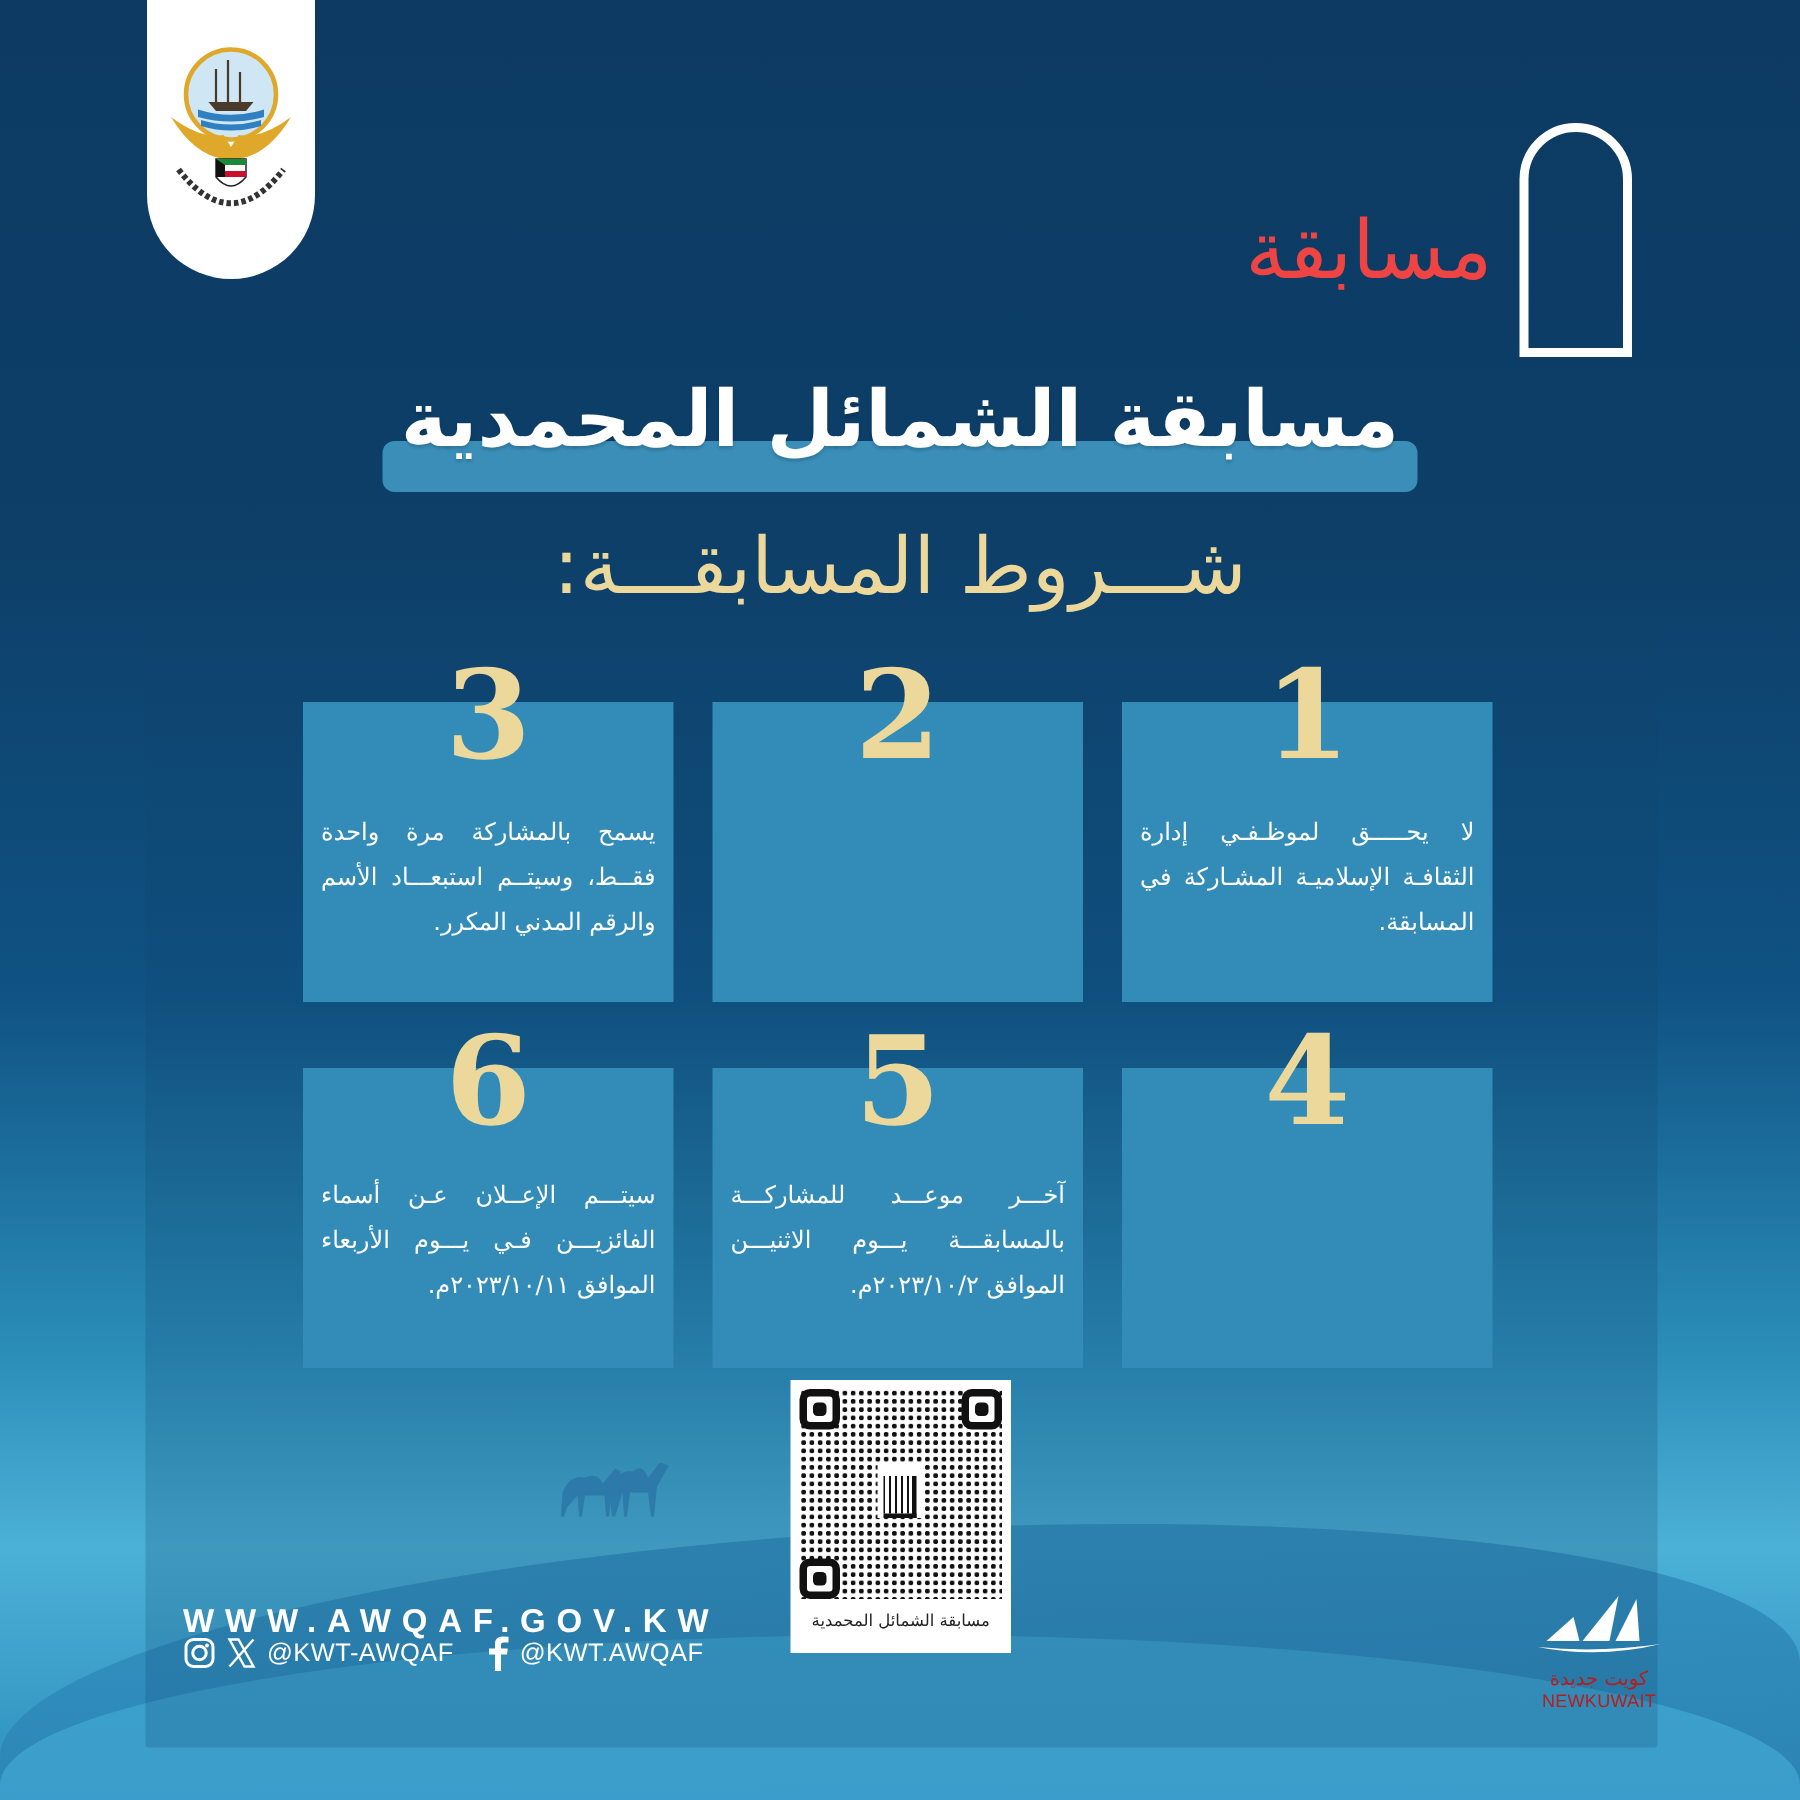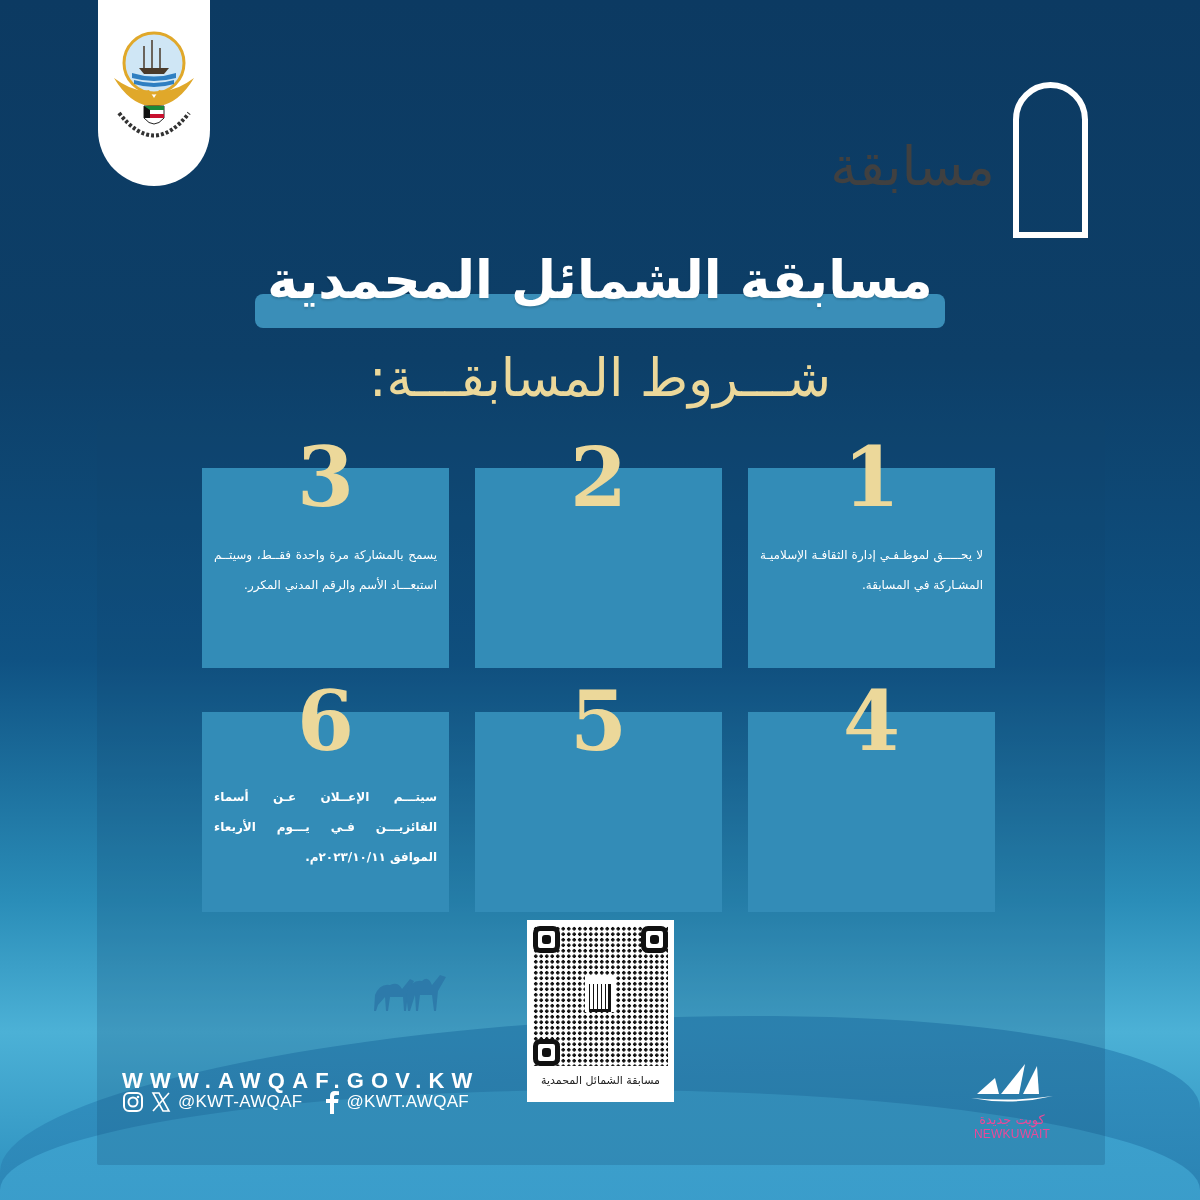--- a/index.html
+++ b/index.html
@@ -26,21 +26,21 @@
     border-radius: 0 0 56px 56px;
     display: flex; align-items: center; justify-content: center;
   }
   .logo-badge svg { width: 100px; height: 150px; }
   .arch {
     position: absolute; left: 1013px; top: 82px; width: 75px; height: 156px;
     border: 6px solid #ffffff; border-radius: 38px 38px 0 0;
   }
   .brand-word {
     position: absolute; right: 205px; top: 135px;
-    font-size: 54px; color: #404040; direction: rtl;
+    font-size: 54px; color: #ef4444; direction: rtl;
     font-family: "DejaVu Sans", sans-serif; font-weight: normal;
   }
   .title-band {
     position: absolute; left: 255px; top: 294px; width: 690px; height: 34px;
     background: #3a8eb8; border-radius: 8px;
   }
   .title {
     position: absolute; left: 240px; top: 250px; width: 720px; text-align: center;
     font-size: 52px; font-weight: bold; color: #ffffff; direction: rtl;
     text-shadow: 0 2px 2px rgba(0,0,0,.15);
@@ -54,23 +54,23 @@
     background: #338cb7;
   }
   .card .num {
     position: absolute; left: 0; right: 0; top: -32px; text-align: center;
     font-family: "DejaVu Serif", serif; font-weight: bold;
     font-size: 82px; line-height: 1; color: #ecd89a;
   }
   .card .txt {
     position: absolute; left: 12px; right: 12px; top: 72px;
     direction: rtl; text-align: justify; text-align-last: right;
-    color: #ffffff; font-size: 12px; line-height: 30px;
-  }
-  .card.row2 .txt { top: 70px; font-weight: bold; }
+    color: #ffffff; font-size: 16px; line-height: 30px;
+  }
+  .card.row2 .txt { top: 70px; }
   .qr {
     position: absolute; left: 527px; top: 920px; width: 147px; height: 182px;
     background: #ffffff; padding: 6px;
   }
   .qr-grid {
     position: relative; width: 135px; height: 140px;
     background-image: radial-gradient(circle, #111 1.6px, transparent 1.8px);
     background-size: 5.5px 5.5px;
   }
   .finder {
@@ -94,21 +94,21 @@
     color: #ffffff; font-family: "Liberation Sans", sans-serif; font-size: 17px;
   }
   .social .ico { display: inline-flex; align-items: center; justify-content: center; margin-right: 6px; }
   .social .handle { margin-right: 22px; letter-spacing: .3px; }
   .website {
     position: absolute; left: 122px; top: 1068px;
     color: #ffffff; font-family: "Liberation Sans", sans-serif; font-weight: bold;
     font-size: 22px; letter-spacing: 7.2px;
   }
   .newkuwait {
-    position: absolute; left: 962px; top: 1060px; width: 100px; text-align: center; color: #ec4899;
+    position: absolute; left: 1016px; top: 1060px; width: 100px; text-align: center; color: #b91c1c;
   }
   .newkuwait .ar { font-size: 13px; direction: rtl; margin-top: 2px; }
   .newkuwait .en { font-family: "Liberation Sans", sans-serif; font-weight: normal; font-size: 12px; letter-spacing: .2px; }
   .camels { position: absolute; left: 370px; top: 965px; }
 </style>
 </head>
 <body>
 
 <div class="dune dune1"></div>
 <div class="dune dune2"></div>
@@ -148,20 +148,21 @@
 <div class="card" style="left:202px; top:468px;">
   <div class="num">3</div>
   <div class="txt">يسمح بالمشاركة مرة واحدة فقــط، وسيتــم استبعـــاد الأسم والرقم المدني المكرر.</div>
 </div>
 
 <div class="card row2" style="left:748px; top:712px;">
   <div class="num">4</div>
 </div>
 <div class="card row2" style="left:475px; top:712px;">
   <div class="num">5</div>
+  <div class="txt">آخـــر موعـــد للمشاركـــة بالمسابقـــة يـــوم الاثنيـــن الموافق ٢٠٢٣/١٠/٢م.</div>
 </div>
 <div class="card row2" style="left:202px; top:712px;">
   <div class="num">6</div>
   <div class="txt">سيتـــم الإعــلان عـن أسماء الفائزيـــن فـي يـــوم الأربعاء الموافق ٢٠٢٣/١٠/١١م.</div>
 </div>
 
 <svg class="camels" width="80" height="50" viewBox="0 0 80 50">
   <g fill="#2c77a8" opacity=".85">
     <path d="M5 30 Q10 18 20 20 Q28 16 32 24 L40 14 L44 16 L38 28 L36 46 L34 46 L33 32 L20 32 L18 46 L16 46 L15 32 L8 40 L6 46 L4 46Z"></path>
     <path d="M36 28 Q42 14 52 16 Q58 10 62 20 L70 10 L76 12 L68 26 L66 46 L64 46 L62 30 L50 30 L48 46 L46 46 L45 30 L40 46 L38 46Z"></path>

